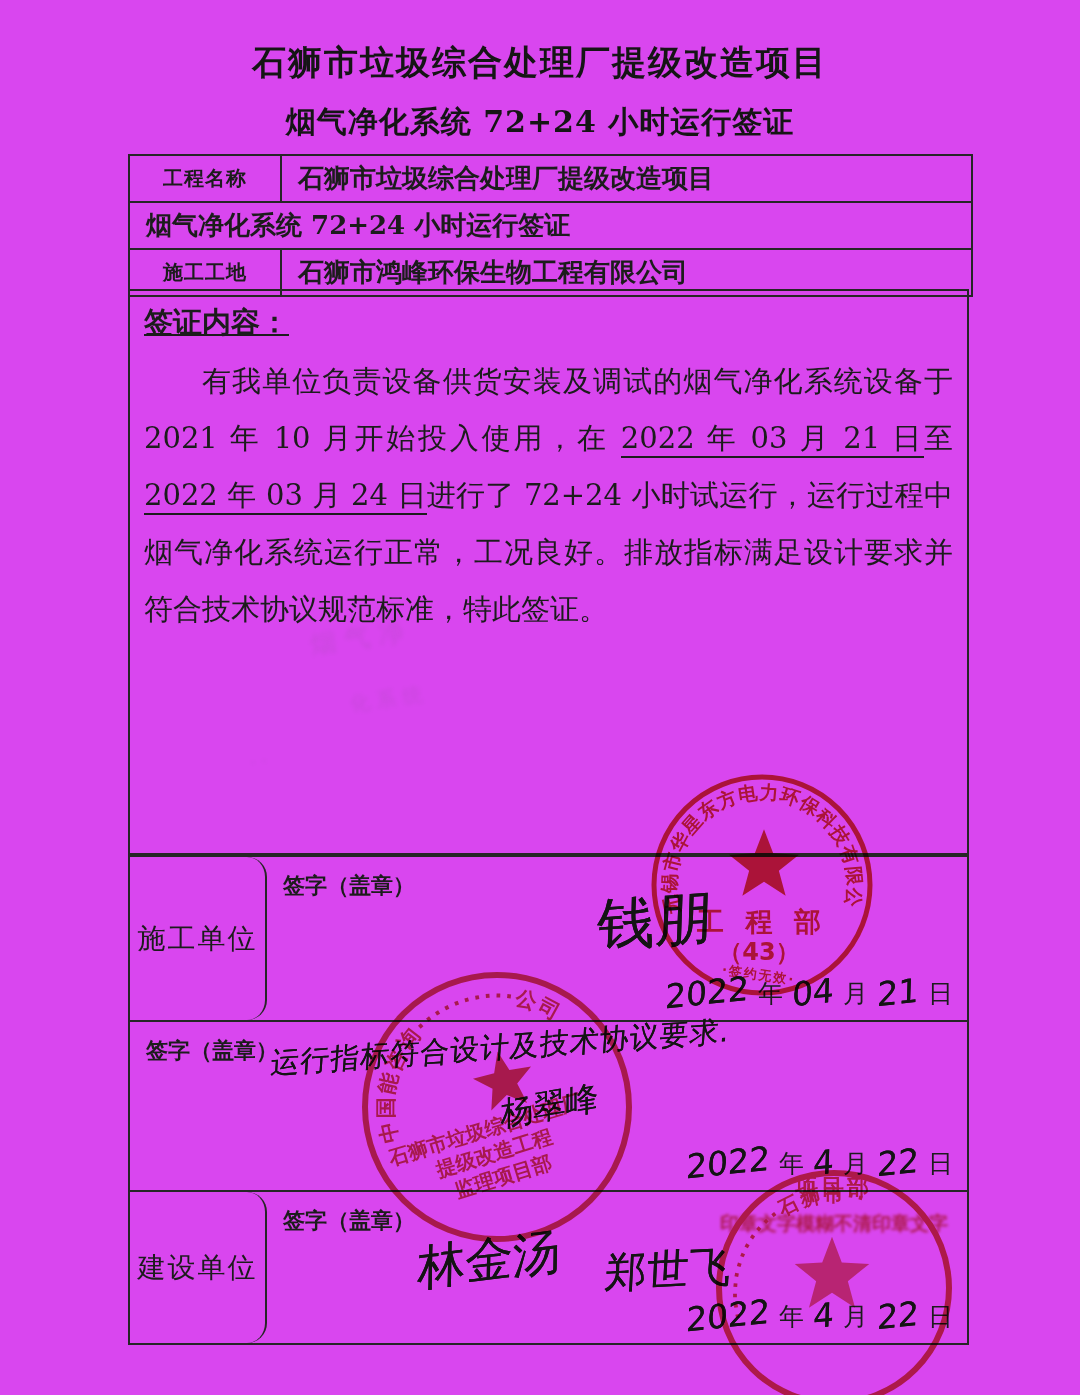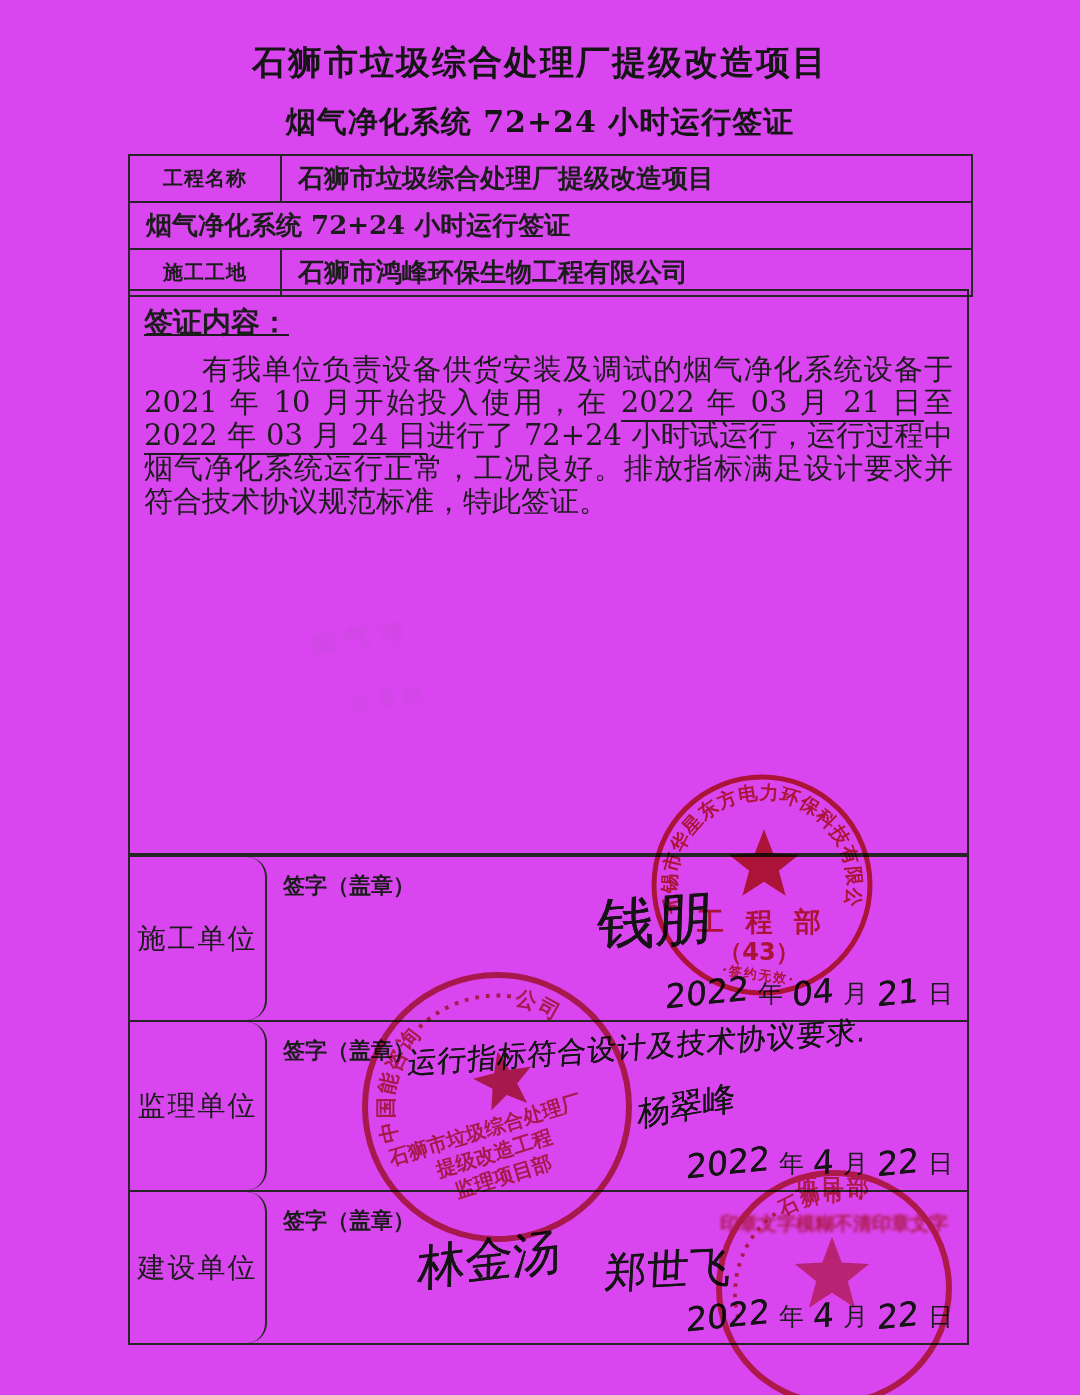--- a/index.html
+++ b/index.html
@@ -36,21 +36,21 @@
   
   .content-box{
     position:absolute; left:128px; top:289px; width:841px; height:566px;
     border:2px solid #262626; box-sizing:border-box;
   }
   .content-heading{
     position:absolute; left:14px; top:12px; font-size:29px; font-weight:600;text-decoration:underline;
   }
   .content-para{
     position:absolute; left:14px; right:14px; top:62px;
-    font-size:29px; line-height:33px; text-align:justify;
+    font-size:29px; line-height:57px; text-align:justify;
     text-indent:2em; font-weight:500; word-break:break-all;
   }
   .u-date{border-bottom:2px solid #1c1c1c; padding-bottom:1px; white-space:nowrap;}
   
   .bleed{position:absolute; filter:blur(2px); opacity:.12; color:#555;
     font-size:26px; transform:rotate(-8deg); pointer-events:none;}
   
   .sign-table{
     position:absolute; left:128px; top:855px; width:841px; height:490px;
     border:2px solid #262626; box-sizing:border-box;
@@ -139,21 +139,20 @@
           <span class="printed">年</span>
           <span class="hand">04</span>
           <span class="printed">月</span>
           <span class="hand">21</span>
           <span class="printed">日</span>
         </div>
       </div>
     </div>
 
     <div class="sign-row row-2">
-      <div class="unit-cell">监理单位</div>
       <div class="sig-cell">
         <div class="sign-label">签字（盖章）</div>
         <div class="hand note-hand">运行指标符合设计及技术协议要求.</div>
         <div class="hand sig-yang">杨翠峰</div>
         <div class="date-line">
           <span class="hand">2022</span>
           <span class="printed">年</span>
           <span class="hand">4</span>
           <span class="printed">月</span>
           <span class="hand">22</span>

